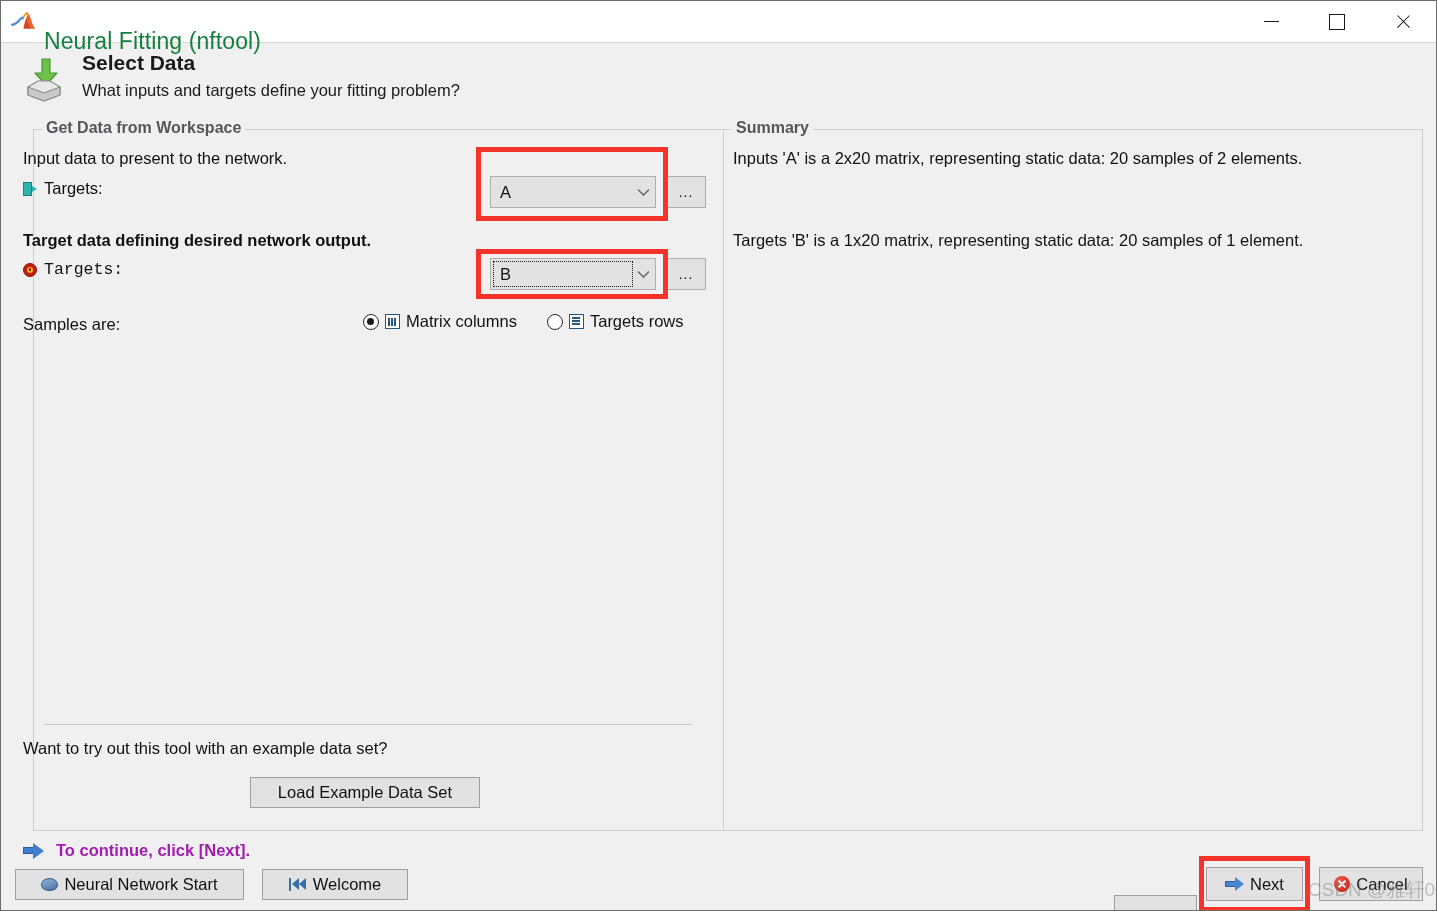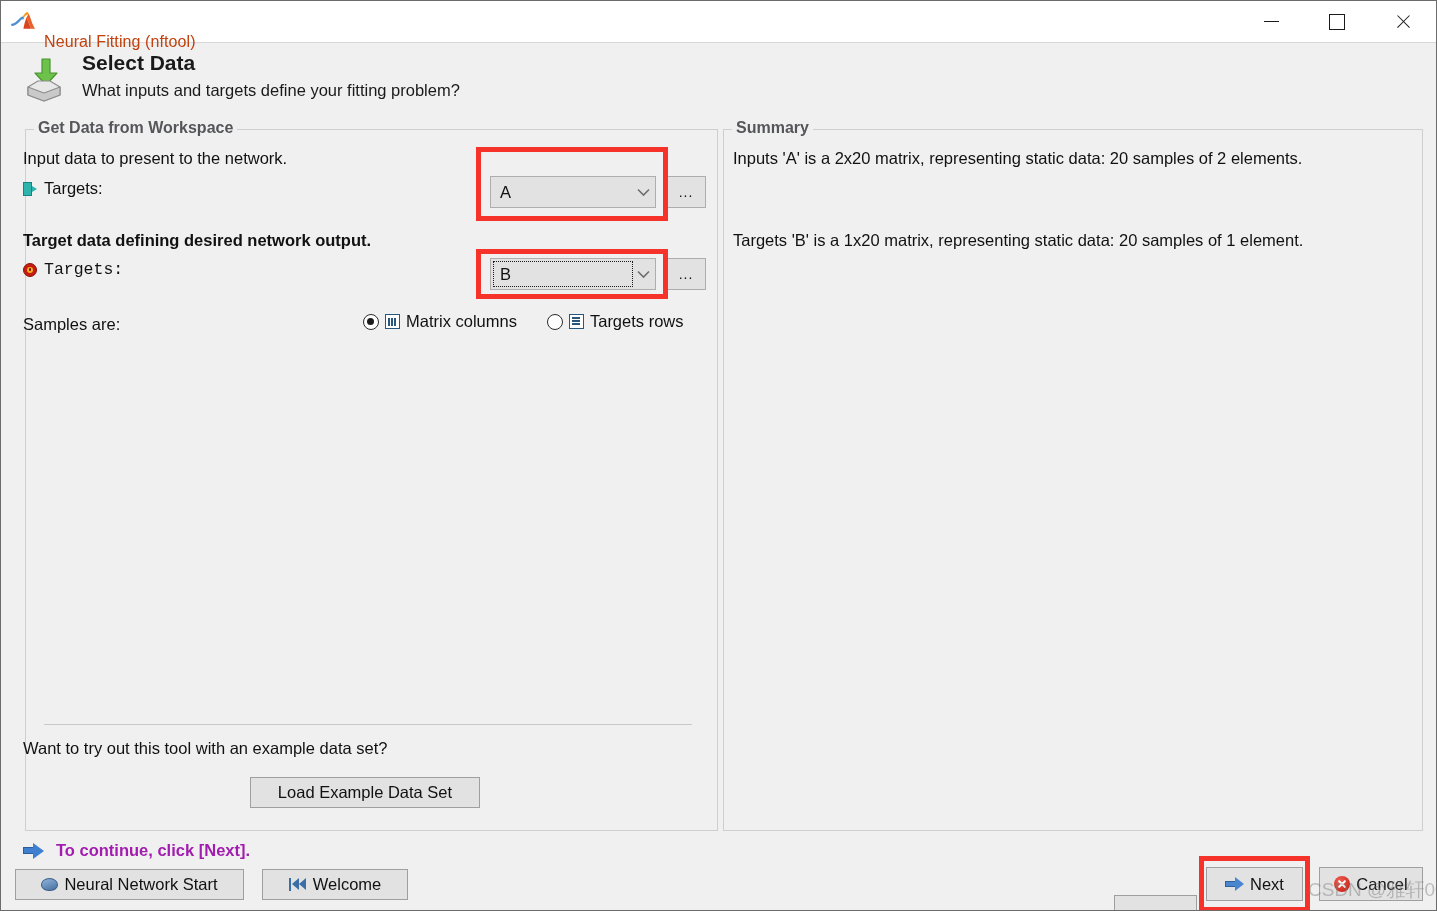--- a/index.html
+++ b/index.html
@@ -33,22 +33,22 @@
     align-items: center;
   }
   .title-logo {
     width: 26px; height: 22px;
     margin-left: 9px;
     position: relative;
     flex: none;
   }
   .title-text {
     margin-left: 8px;
-    font-size: 16px;
-    color: #c2410c;
+    font-size: 23px;
+    color: #15803d;
     letter-spacing: .1px;
     white-space: nowrap;
     margin-top: 40px;
   }
   .win-buttons {
     margin-left: auto;
     display: flex;
     height: 41px;
   }
   .win-btn {
@@ -112,21 +112,21 @@
     position: absolute;
     top: -11px; left: 8px;
     background: #f0f0f0;
     padding: 0 4px;
     font-size: 16px;
     font-weight: bold;
     color: #55565a;
     white-space: nowrap;
   }
   #workspace-group {
-    left: 24px; top: 128px;
+    left: 32px; top: 128px;
     width: 693px; height: 702px;
   }
   #summary-group {
     left: 722px; top: 128px;
     width: 700px; height: 702px;
   }
 
   
   .lbl {
     position: absolute;

